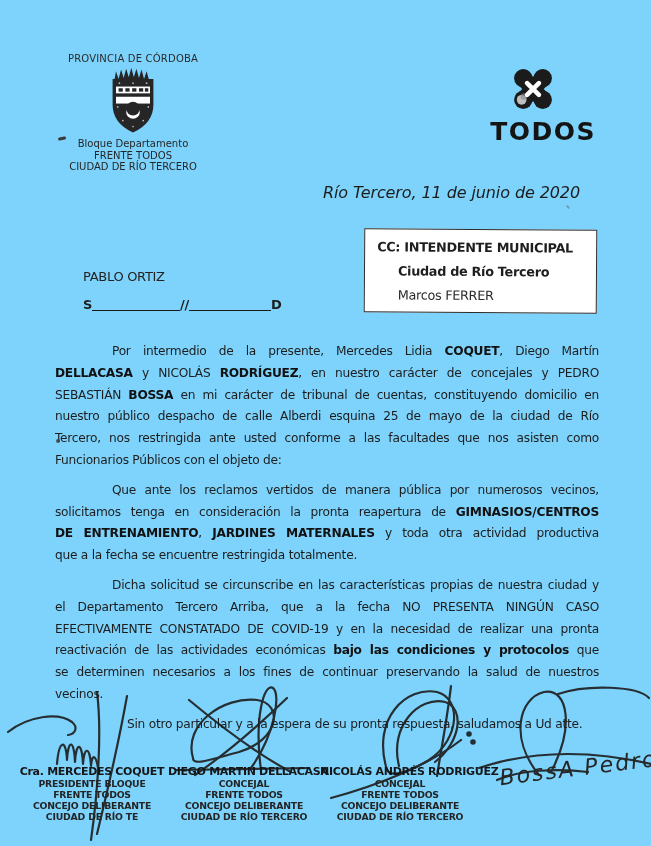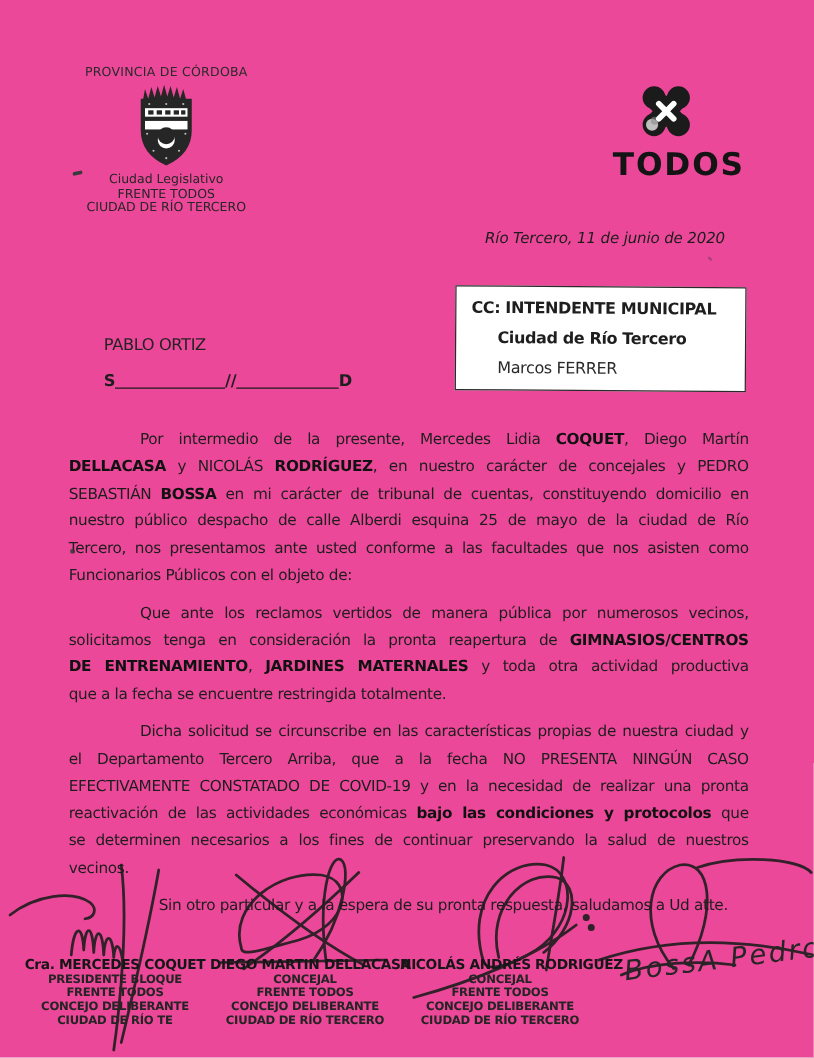--- a/index.html
+++ b/index.html
@@ -1,34 +1,34 @@
 <!DOCTYPE html>
 <html><head>
 <meta charset="utf-8">
 <style>
   html,body{margin:0;padding:0;background:#e8e8e8;}
   .page{
     position:relative; width:651px; height:846px; margin:0 auto;
-    background:#ec4899; overflow:hidden;
+    background:#7dd3fc; overflow:hidden;
     font-family:"DejaVu Sans","Liberation Sans",sans-serif;
     color:#1e1e1e;
   }
   
   .lh-left{position:absolute; left:52px; top:53px; width:162px; text-align:center;}
   .lh-province{font-size:10px; letter-spacing:.2px; color:#2a2a2a; margin-bottom:3px;}
   .crest{display:block; margin:0 auto;}
   .lh-lines{margin-top:3px; font-size:10px; line-height:11.5px; color:#262626; font-weight:500;}
   .lh-lines div{white-space:nowrap;}
   
   .lh-right{position:absolute; left:470px; top:62px; width:126px; text-align:center;}
   .todos-logo{display:block; margin:0 auto;}
   .todos-word{margin-top:1px; font-weight:bold; font-size:25px; letter-spacing:1.5px; color:#141414;text-align:right;}
   
   .dateline{position:absolute; left:320px; top:183px; width:260px; text-align:right;
-    font-style:italic; font-size:12px; color:#1c1c1c; letter-spacing:-.1px;}
+    font-style:italic; font-size:16px; color:#1c1c1c; letter-spacing:-.1px;}
   
   .recipient{position:absolute; left:83px; top:237px; font-size:13px; letter-spacing:-.3px;}
   .recip-1{font-weight:bold; font-size:13.2px;}
   .recip-2{margin-top:32px; color:#232323;}
   .recip-3{margin-top:13px; font-weight:bold;}
   .uline{display:inline-block; border-bottom:1.7px solid #1b1b1b; height:11px;
     transform:translateY(2px);}
   .u1{width:88px;} .u2{width:82px;}
   
   .cc-box{position:absolute; left:364px; top:229px; width:233px; height:84px;
@@ -85,21 +85,21 @@
       <circle cx="14" cy="19" r="1" fill="#bbb"></circle>
         <circle cx="30" cy="19" r="1" fill="#bbb"></circle>
         <circle cx="46" cy="19" r="1" fill="#bbb"></circle>
       <circle cx="12" cy="47" r="1" fill="#bbb"></circle>
         <circle cx="48" cy="47" r="1" fill="#bbb"></circle>
       <circle cx="18" cy="63" r="1" fill="#bbb"></circle>
         <circle cx="42" cy="63" r="1" fill="#bbb"></circle>
         <circle cx="30" cy="70" r="1" fill="#bbb"></circle>
     </svg>
     <div class="lh-lines">
-      <div>Ciudad Legislativo</div>
+      <div>Bloque Departamento</div>
       <div>FRENTE TODOS</div>
       <div>CIUDAD DE RÍO TERCERO</div>
     </div>
   </div>
 
   <div class="lh-right">
     <svg class="todos-logo" width="54" height="54" viewBox="0 0 100 100">
       <g fill="#1b1b1b" stroke="none">
         <circle cx="32" cy="30" r="17"></circle>
           <circle cx="68" cy="30" r="17"></circle>
@@ -127,21 +127,21 @@
     <div class="cc-3">Marcos FERRER</div>
   </div>
 
   <div class="body-text" id="body-text">
 
   <div class="para">
         <div class="bline jl indent"><span>Por intermedio de la presente, Mercedes Lidia </span><b>COQUET</b><span>, Diego Martín</span></div>
         <div class="bline jl"><b>DELLACASA</b><span> y NICOLÁS </span><b>RODRÍGUEZ</b><span>, en nuestro carácter de concejales y PEDRO</span></div>
         <div class="bline jl"><span>SEBASTIÁN </span><b>BOSSA</b><span> en mi carácter de tribunal de cuentas, constituyendo domicilio en</span></div>
         <div class="bline jl"><span>nuestro público despacho de calle Alberdi esquina 25 de mayo de la ciudad de Río</span></div>
-        <div class="bline jl"><span>Tercero, nos presentamos ante usted conforme a las facultades que nos asisten como</span></div>
+        <div class="bline jl"><span>Tercero, nos restringida ante usted conforme a las facultades que nos asisten como</span></div>
         <div class="bline"><span>Funcionarios Públicos con el objeto de:</span></div>
       </div>
       <div class="para">
         <div class="bline jl indent"><span>Que ante los reclamos vertidos de manera pública por numerosos vecinos,</span></div>
         <div class="bline jl"><span>solicitamos tenga en consideración la pronta reapertura de </span><b>GIMNASIOS/CENTROS</b></div>
         <div class="bline jl"><b>DE ENTRENAMIENTO</b><span>, </span><b>JARDINES MATERNALES</b><span> y toda otra actividad productiva</span></div>
         <div class="bline"><span>que a la fecha se encuentre restringida totalmente.</span></div>
       </div>
       <div class="para">
         <div class="bline jl indent"><span>Dicha solicitud se circunscribe en las características propias de nuestra ciudad y</span></div>

